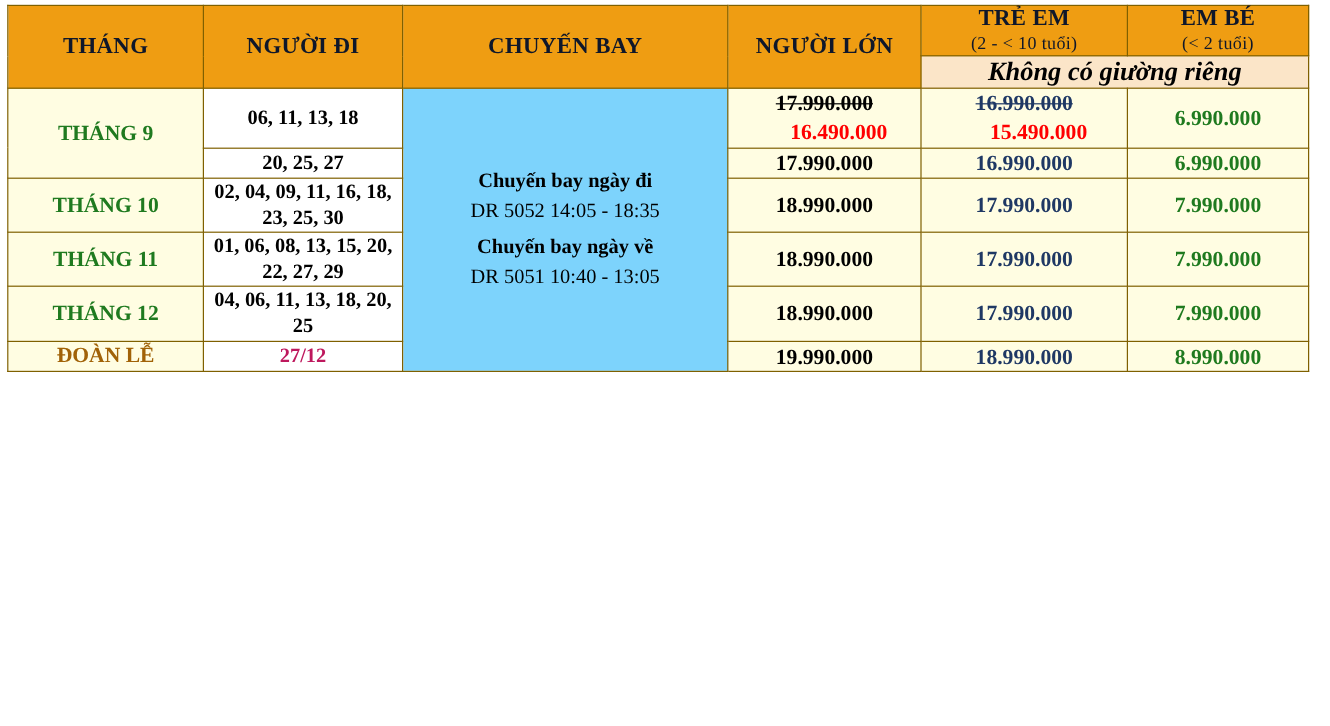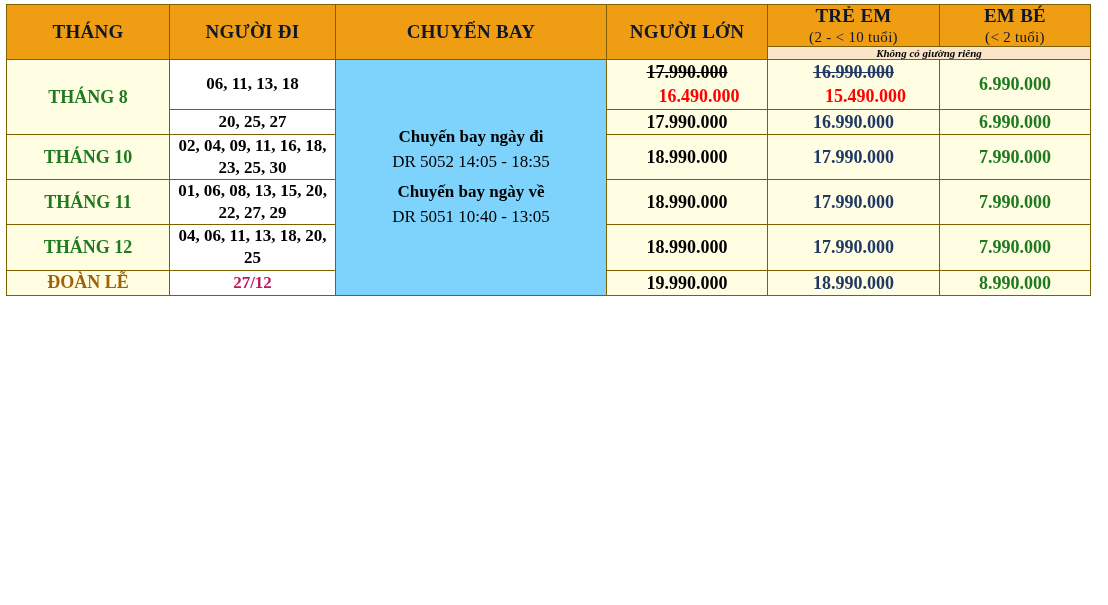--- a/index.html
+++ b/index.html
@@ -47,21 +47,21 @@
     font-size: 15px;
     font-weight: normal;
     display: block;
     margin-top: 2px;
   }
   .subhdr {
     background: #fbe5c8;
     text-align: center;
     font-style: italic;
     font-weight: bold;
-    font-size: 11px;
+    font-size: 22px;
     color: #000000;
     padding: 6px 4px;
   }
   
   .month-cell {
     background: #fffde2;
     color: #1f4e1f;
     color: #215e21;
     text-align: center;
     font-weight: bold;
@@ -149,21 +149,21 @@
           <span class="hdr-small">(&lt; 2 tuổi)</span>
         </th>
       </tr>
       <tr>
         <td class="subhdr" colspan="2">Không có giường riêng</td>
       </tr>
     </thead>
     <tbody>
 
       <tr>
-        <td class="month-cell green" rowspan="2">THÁNG 8</td>
+        <td class="month-cell green" rowspan="2">THÁNG 9</td>
         <td class="dates-cell">06, 11, 13, 18</td>
         <td class="flight-cell" rowspan="6">
           <span class="fl-title">Chuyến bay ngày đi</span>
           <span class="fl-detail">DR 5052 14:05 - 18:35</span>
           <span class="fl-title">Chuyến bay ngày về</span>
           <span class="fl-detail">DR 5051 10:40 - 13:05</span>
         </td>
         <td class="price-cell adult">
           <span class="price-old">17.990.000</span>
           <span class="price-new">16.490.000</span>

